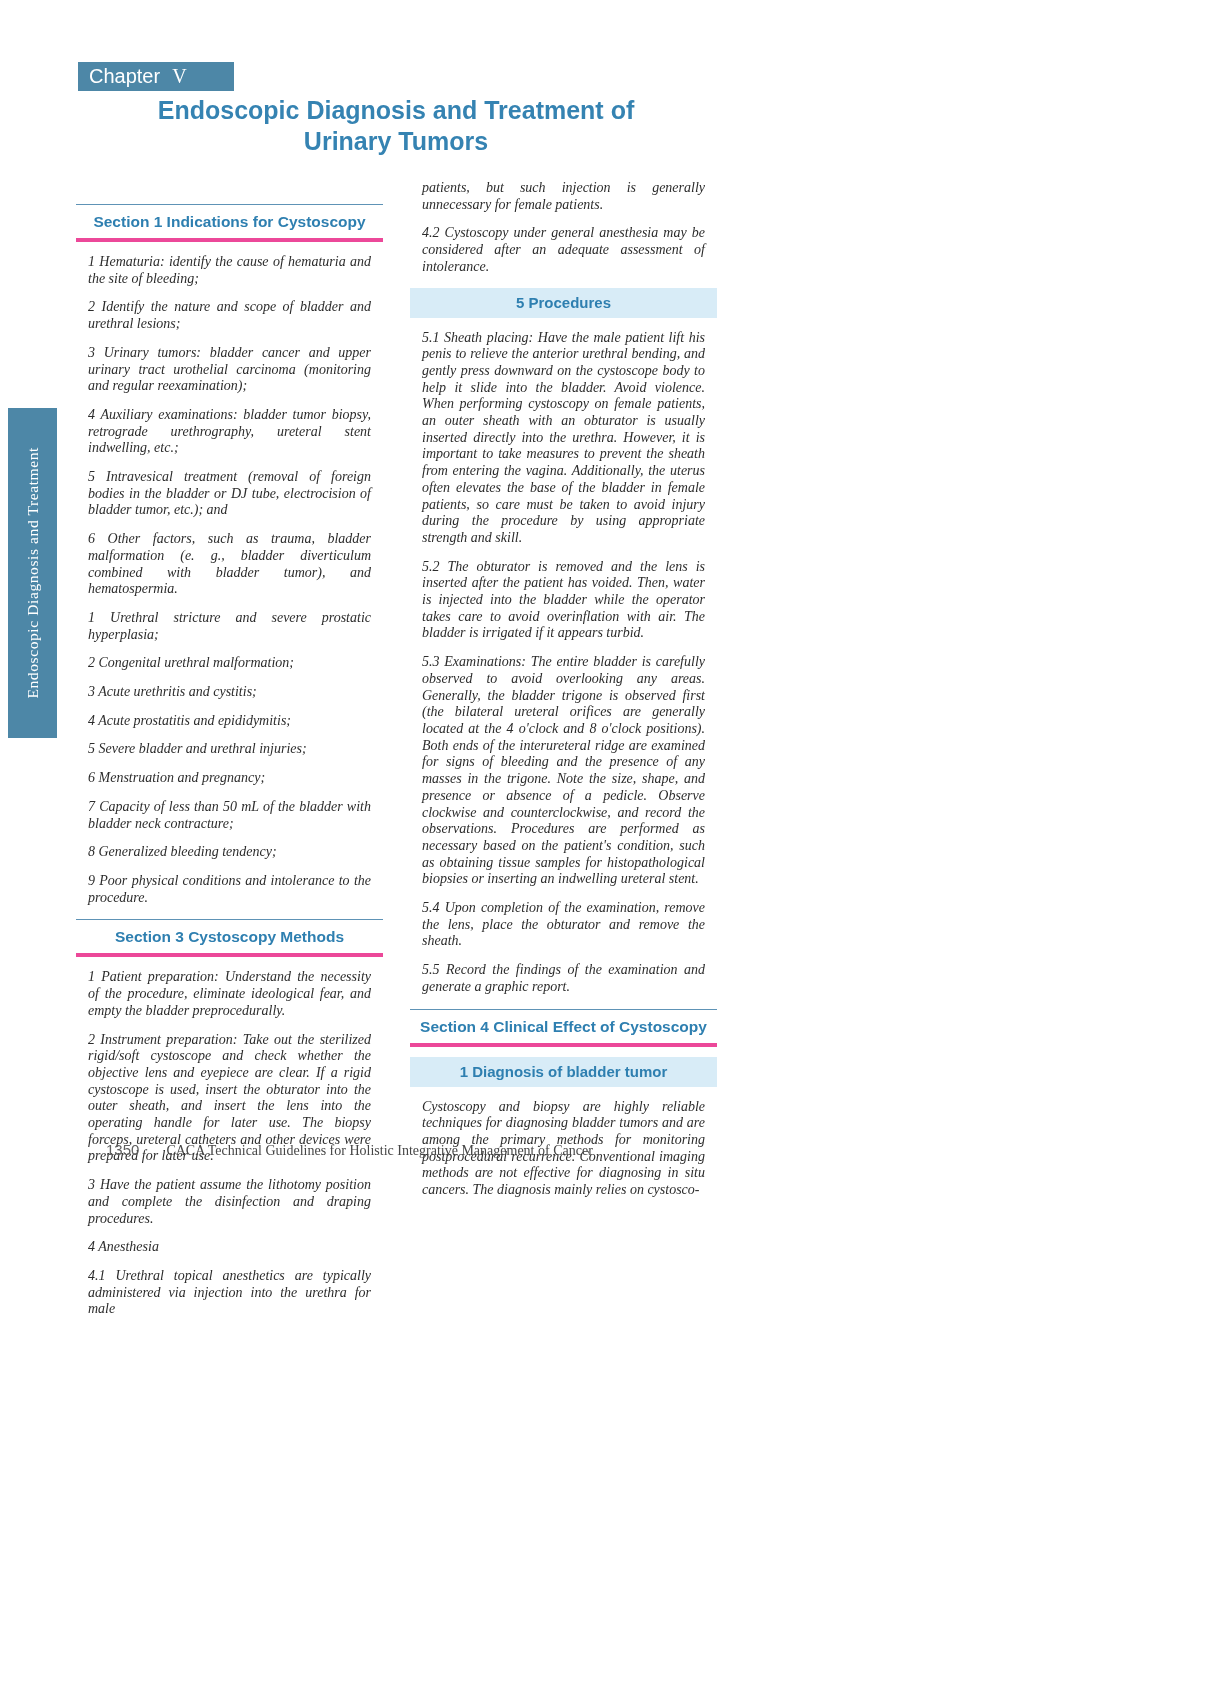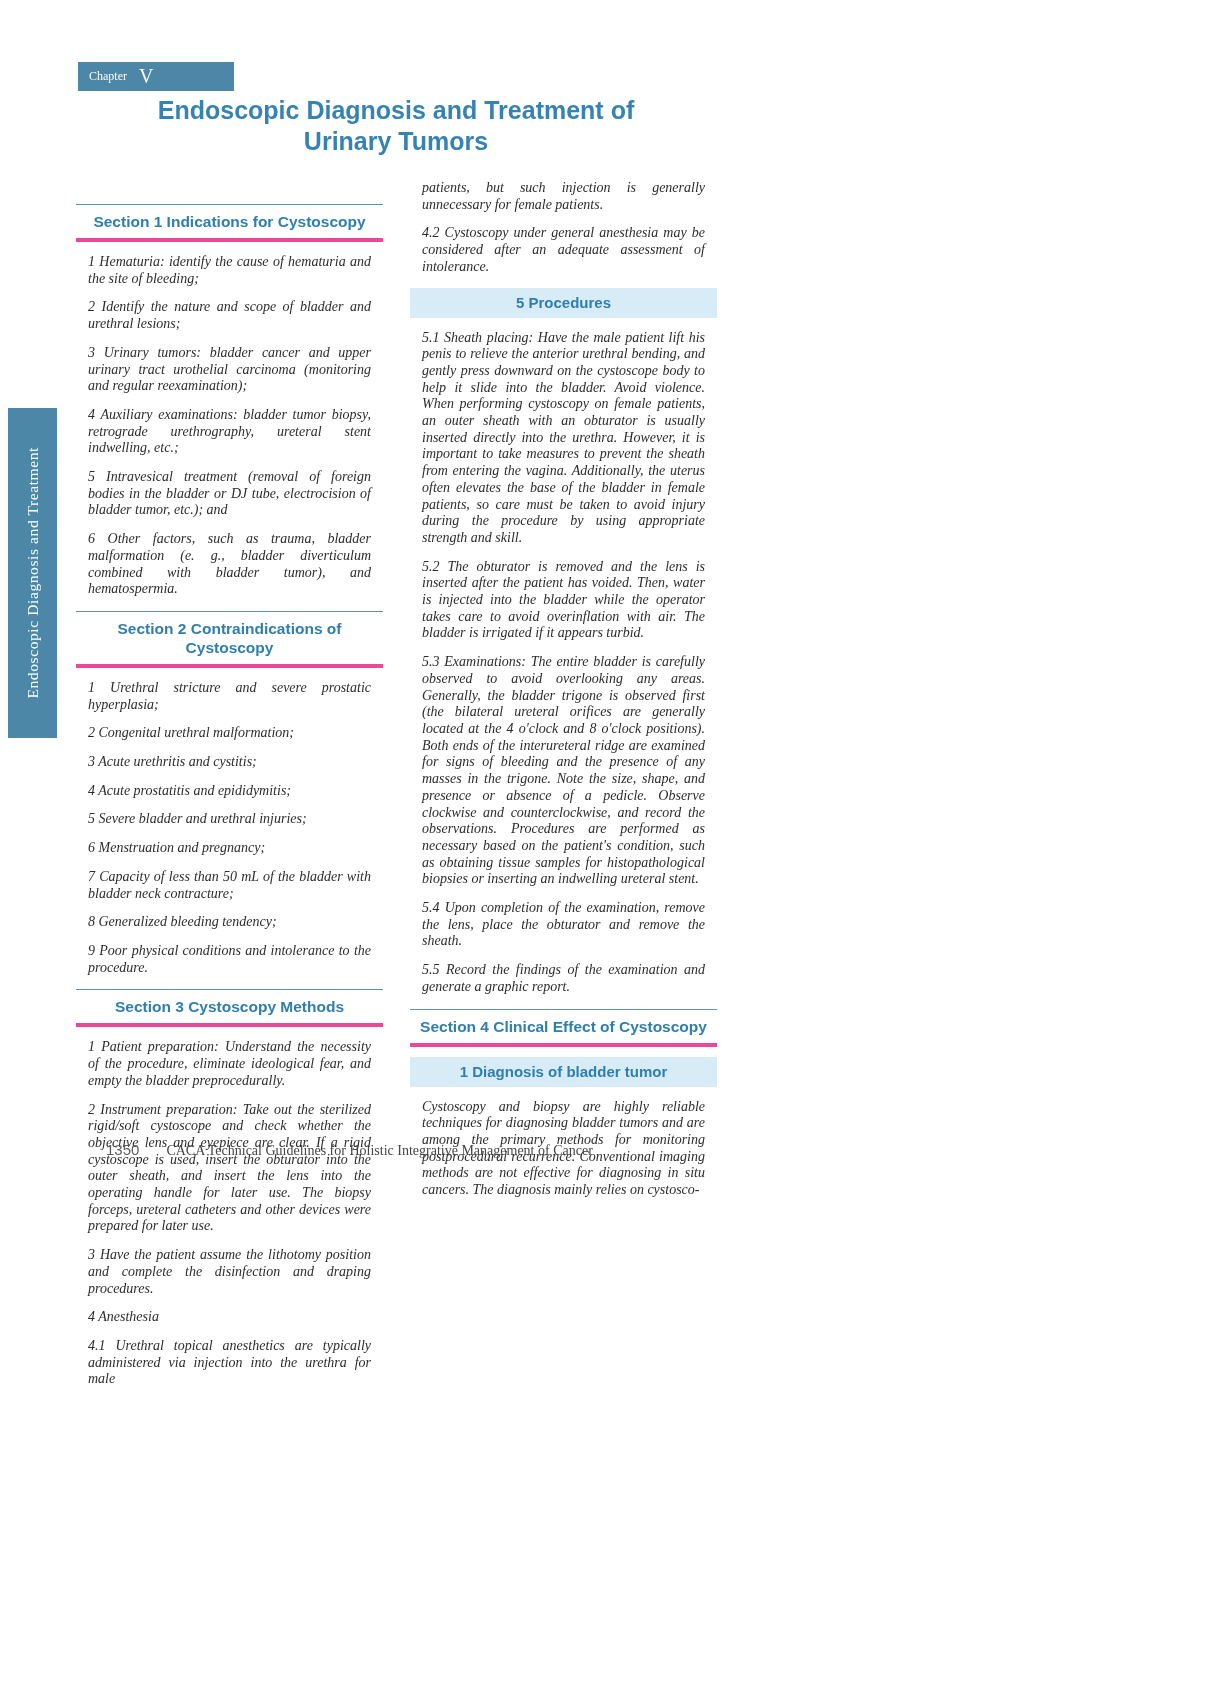--- a/index.html
+++ b/index.html
@@ -8,21 +8,21 @@
 
   
   .sidebar-tab{position:absolute;left:8px;top:408px;width:49px;height:330px;background:#4d87a7;
                display:flex;align-items:center;justify-content:center;}
   .sidebar-vtext{writing-mode:vertical-rl;transform:rotate(180deg);white-space:nowrap;
                  color:#ffffff;font-family:"Liberation Serif", serif;font-size:15.5px;letter-spacing:0.6px;}
 
   
   .chapter-badge{position:absolute;left:78px;top:62px;width:156px;height:29px;background:#4d87a7;
                  color:#ffffff;display:flex;align-items:center;box-sizing:border-box;padding-left:11px;}
-  .chapter-label{font-size:12px;font-family:Liberation Serif, serif;}
+  .chapter-label{font-size:20px;font-family:Liberation Sans, sans-serif;}
   .chapter-numeral{font-size:20px;margin-left:12px;font-family:"Liberation Serif", serif;}
 
   
   .page-title{position:absolute;left:76px;top:95px;width:640px;text-align:center;color:#3583b2;
               font-family:"Liberation Sans", sans-serif;font-weight:bold;font-size:25px;line-height:31px;}
   .page-title span{display:block;}
 
   
   .col{position:absolute;width:307px;}
   .col-left{left:76px;top:204px;}
@@ -64,21 +64,20 @@
 
   <div class="col col-left">
     <div class="section-header">Section 1 Indications for Cystoscopy</div>
     <p class="para">1 Hematuria: identify the cause of hematuria and the site of bleeding;</p>
     <p class="para">2 Identify the nature and scope of bladder and urethral lesions;</p>
     <p class="para">3 Urinary tumors: bladder cancer and upper urinary tract urothelial carcinoma (monitoring and regular reexamination);</p>
     <p class="para">4 Auxiliary examinations: bladder tumor biopsy, retrograde urethrography, ureteral stent indwelling, etc.;</p>
     <p class="para">5 Intravesical treatment (removal of foreign bodies in the bladder or DJ tube, electrocision of bladder tumor, etc.); and</p>
     <p class="para">6 Other factors, such as trauma, bladder malformation (e. g., bladder diverticulum combined with bladder tumor), and hematospermia.</p>
 
-    <div class="section-header">Section 2 Contraindications of Cystoscopy</div>
     <p class="para">1 Urethral stricture and severe prostatic hyperplasia;</p>
     <p class="para">2 Congenital urethral malformation;</p>
     <p class="para">3 Acute urethritis and cystitis;</p>
     <p class="para">4 Acute prostatitis and epididymitis;</p>
     <p class="para">5 Severe bladder and urethral injuries;</p>
     <p class="para">6 Menstruation and pregnancy;</p>
     <p class="para">7 Capacity of less than 50 mL of the bladder with bladder neck contracture;</p>
     <p class="para">8 Generalized bleeding tendency;</p>
     <p class="para">9 Poor physical conditions and intolerance to the procedure.</p>
 

